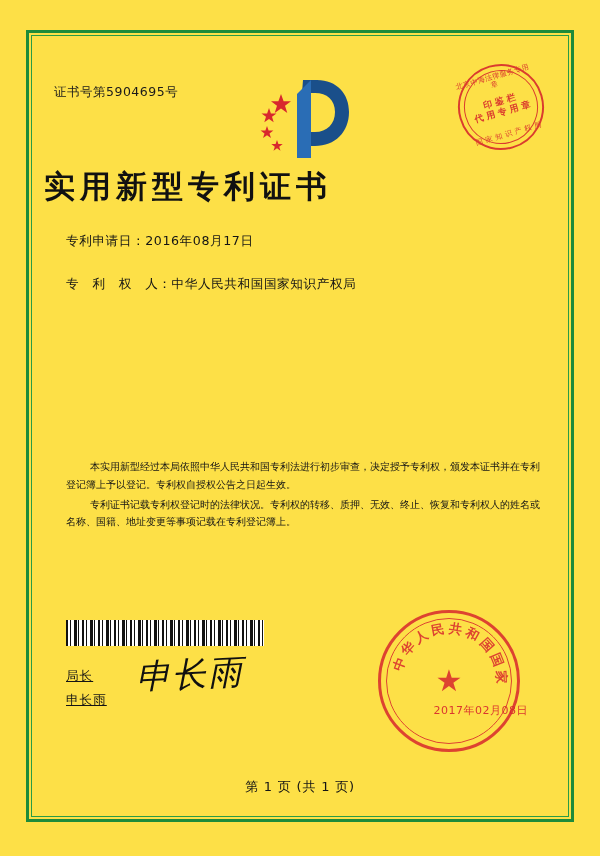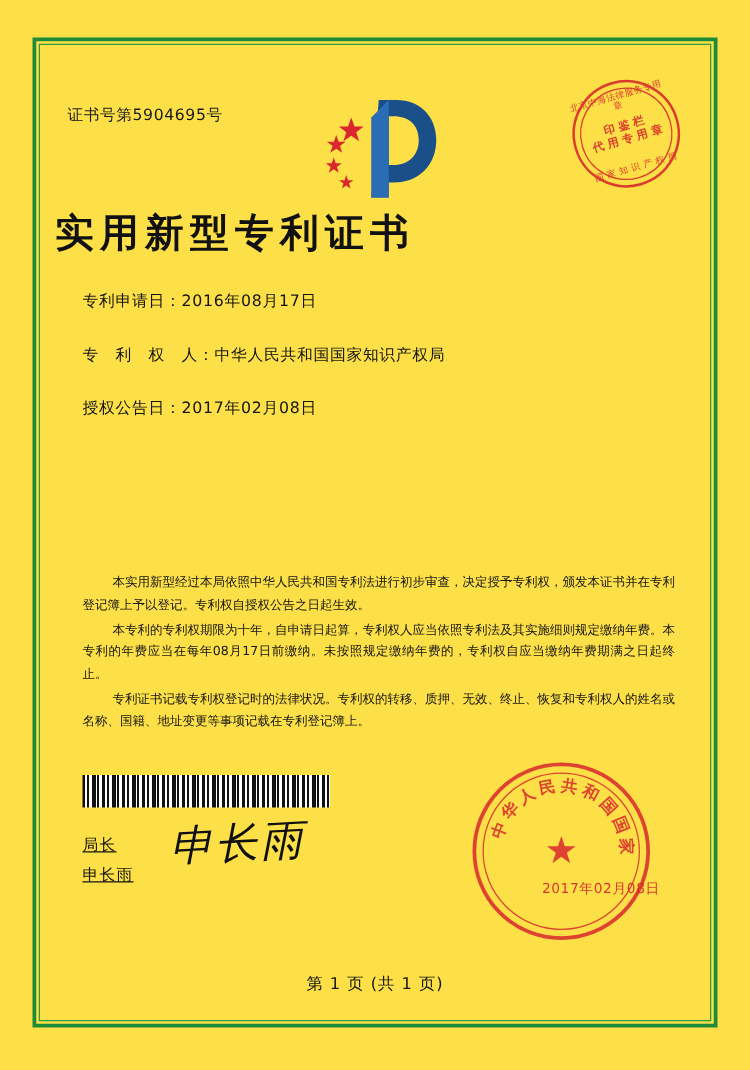--- a/index.html
+++ b/index.html
@@ -301,28 +301,24 @@
 
     <div class="main-title">实用新型专利证书</div>
 
     <div class="fields">
       <div class="field-row">
         <span class="field-label">专利申请日：</span><span class="field-value">2016年08月17日</span>
       </div>
       <div class="field-row">
         <span class="field-label">专　利　权　人：</span><span class="field-value">中华人民共和国国家知识产权局</span>
       </div>
-      <div class="field-row">
-        <span class="field-label">授权公告日：</span><span class="field-value">2017年02月08日</span>
-      </div>
     </div>
 
     <div class="body-text">
       <p>本实用新型经过本局依照中华人民共和国专利法进行初步审查，决定授予专利权，颁发本证书并在专利登记簿上予以登记。专利权自授权公告之日起生效。</p>
-      <p>本专利的专利权期限为十年，自申请日起算，专利权人应当依照专利法及其实施细则规定缴纳年费。本专利的年费应当在每年08月17日前缴纳。未按照规定缴纳年费的，专利权自应当缴纳年费期满之日起终止。</p>
       <p>专利证书记载专利权登记时的法律状况。专利权的转移、质押、无效、终止、恢复和专利权人的姓名或名称、国籍、地址变更等事项记载在专利登记簿上。</p>
     </div>
 
     <div class="barcode"></div>
 
     <div class="sign-block">
       <div>局长</div>
       <div>申长雨</div>
     </div>
     <div class="handwriting">申长雨</div>

